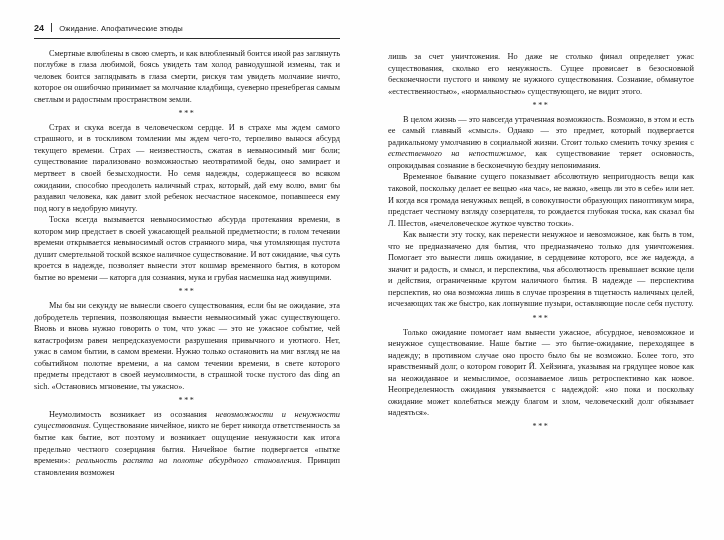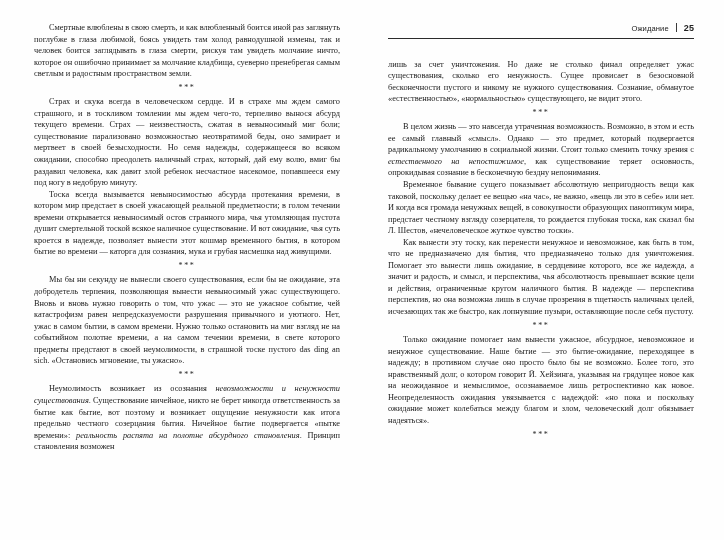--- a/index.html
+++ b/index.html
@@ -64,20 +64,21 @@
     position: relative;
     top: 1px;
   }
   .runtitle {
     font-size: 7.6px;
     line-height: 1;
   }
 
   
   .column {
+    padding-top: 9px;
   }
   p.para {
     margin: 0;
     text-align: justify;
     text-justify: inter-word;
     font-size: 8.35px;
     line-height: 11.55px;
     text-indent: 15px;
     hyphens: manual;
     word-spacing: -0.1px;
@@ -97,20 +98,25 @@
     user-select: none;
   }
 </style>
 </head>
 <body>
 
 <div class="spread">
 
   <div class="page page-left">
 
+    <div class="runhead left">
+      <span class="folio">24</span>
+      <span class="rule-sep"></span>
+      <span class="runtitle">Ожидание. Апофатические этюды</span>
+    </div>
 
     <div class="column">
 
       <p class="para">Смертные влюблены в свою смерть, и как влюбленный боится иной раз заглянуть поглубже в глаза любимой, боясь увидеть там холод равнодушной измены, так и человек боится заглядывать в глаза смерти, рискуя там увидеть молчание ничто, которое он ошибочно принимает за молчание кладбища, суеверно пренебрегая самым светлым и радостным пространством земли.</p>
 
       <div class="sep">***</div>
 
       <p class="para">Страх и скука всегда в человеческом сердце. И в страхе мы ждем самого страшного, и в тоскливом томлении мы ждем чего-то, терпеливо вынося абсурд текущего времени. Страх — неизвестность, сжатая в невыносимый миг боли; существование парализовано возможностью неотвратимой беды, оно замирает и мертвеет в своей безысходности. Но семя надежды, содержащееся во всяком ожидании, способно преодолеть наличный страх, который, дай ему волю, вмиг бы раздавил человека, как давит злой ребенок несчастное насекомое, попавшееся ему под ногу в недобрую минуту.</p>
 
       <p class="para">Тоска всегда вызывается невыносимостью абсурда протекания времени, в котором мир предстает в своей ужасающей реальной предметности; в голом течении времени открывается невыносимый остов странного мира, чья утомляющая пустота душит смертельной тоской всякое наличное существование. И вот ожидание, чья суть кроется в надежде, позволяет вынести этот кошмар временного бытия, в котором бытие во времени — каторга для сознания, мука и грубая насмешка над живущими.</p>
@@ -121,25 +127,20 @@
 
       <div class="sep">***</div>
 
       <p class="para"><span>Неумолимость возникает из осознания </span><em>невозможности и ненужности существования</em><span>. Существование ничейное, никто не берет никогда ответственность за бытие как бытие, вот поэтому и возникает ощущение ненужности как итога предельно честного созерцания бытия. Ничейное бытие подвергается «пытке времени»: </span><em>реальность распята на полотне абсурдного становления</em><span>. Принцип становления возможен</span></p>
 
     </div>
   </div>
 
   <div class="page page-right">
 
-    <div class="runhead right">
-      <span class="runtitle">Ожидание</span>
-      <span class="rule-sep"></span>
-      <span class="folio">25</span>
-    </div>
 
     <div class="column">
 
       <p class="para cont">лишь за счет уничтожения. Но даже не столько финал определяет ужас существования, сколько его ненужность. Сущее провисает в безосновной бесконечности пустого и никому не нужного существования. Сознание, обманутое «естественностью», «нормальностью» существующего, не видит этого.</p>
 
       <div class="sep">***</div>
 
       <p class="para"><span>В целом жизнь — это навсегда утраченная возможность. Возможно, в этом и есть ее самый главный «смысл». Однако — это предмет, который подвергается радикальному умолчанию в социальной жизни. Стоит только сменить точку зрения с </span><em>естественного на непостижимое</em><span>, как существование теряет основность, опрокидывая сознание в бесконечную бездну непонимания.</span></p>
 
       <p class="para">Временное бывание сущего показывает абсолютную непригодность вещи как таковой, поскольку делает ее вещью «на час», не важно, «вещь ли это в себе» или нет. И когда вся громада ненужных вещей, в совокупности образующих паноптикум мира, предстает честному взгляду созерцателя, то рождается глубокая тоска, как сказал бы Л. Шестов, «нечеловеческое жуткое чувство тоски».</p>

